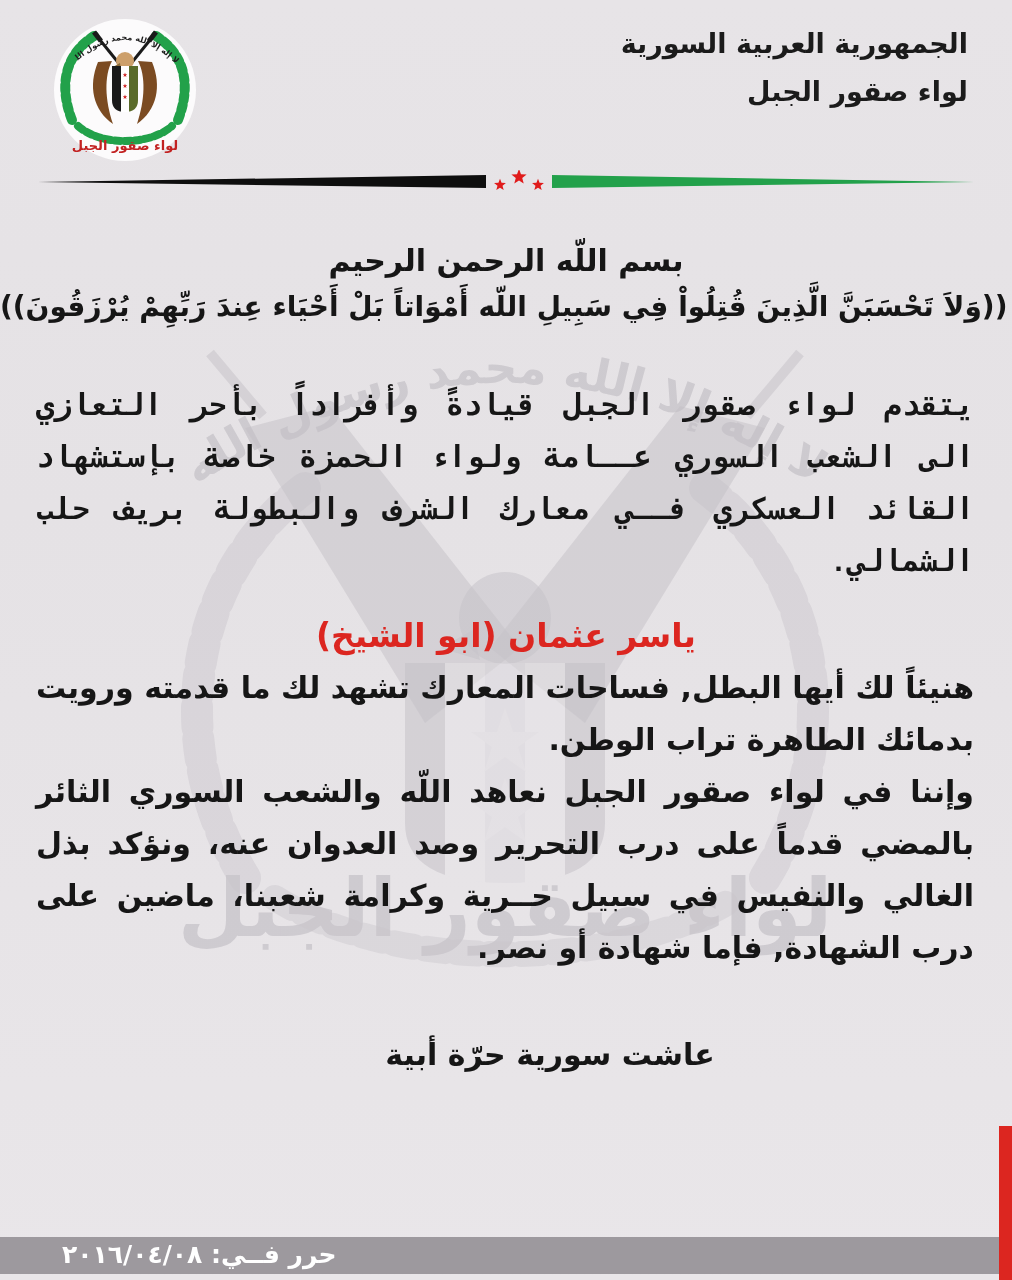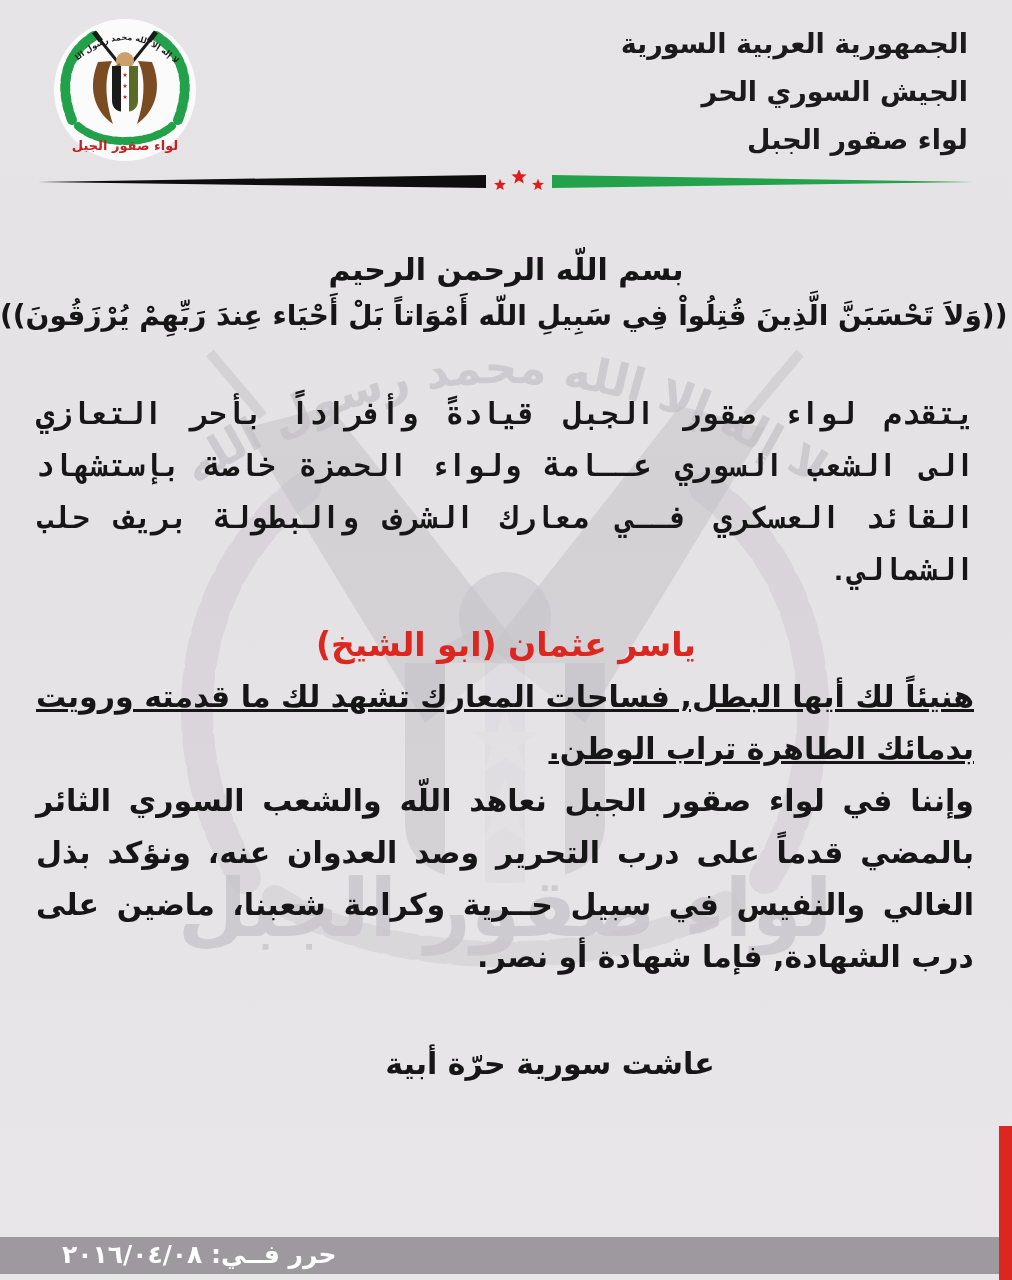--- a/index.html
+++ b/index.html
@@ -23,27 +23,27 @@
   
   .header-text{
     position:absolute;top:20px;right:44px;
     text-align:right;color:#1b1b1b;
     font-weight:bold;font-size:27px;line-height:48px;
   }
   .logo-box{position:absolute;top:12px;left:50px;width:150px;height:155px;}
   
   .divider{position:absolute;top:170px;left:0;width:1012px;height:28px;}
   
-  .txt{position:absolute;color:#161616;font-weight:bold;margin-top:9px;}
+  .txt{position:absolute;color:#161616;font-weight:bold;}
   .basmala{top:243px;left:0;width:100%;text-align:center;font-size:30px;}
   .verse{top:290px;left:0;width:100%;text-align:left;font-size:28px;white-space:nowrap;}
   .para{right:38px;left:36px;font-size:30px;line-height:52px;text-align:justify;}
   .para1{top:381px;font-family:Liberation Mono, monospace;}
   .martyr{top:616px;left:0;width:100%;text-align:center;font-size:33px;color:var(--accent-red,#dc2620);}
-  .para2{top:662px;text-decoration:underline;}
+  .para2{top:662px;}
   .para3{top:766px;}
   .closing{top:1037px;left:0;width:100%;text-align:center;font-size:30px;padding-left:44px;}
   
   .red-strip{
     position:absolute;top:1126px;right:0;width:13px;height:154px;
     background:var(--accent-red,#ec1c24);z-index:5;
   }
   .footer-bar{
     position:absolute;top:1237px;left:0;width:1012px;height:37px;
     background:var(--footer-gray,#9d999e);z-index:2;
@@ -88,21 +88,20 @@
       <rect x="430" y="345" width="40" height="225" fill="#e6e3e8"></rect>
       <rect x="470" y="345" width="40" height="225" fill="#8f8b95"></rect>
       <polygon points="410,390 418,414 444,414 423,429 431,454 410,439 389,454 397,429 376,414 402,414" fill="#d8d5dc"></polygon>
       <polygon points="410,460 418,484 444,484 423,499 431,524 410,509 389,524 397,499 376,484 402,484" fill="#d8d5dc"></polygon>
     </g>
     <text x="410" y="618" font-size="80" font-weight="bold" fill="#97939d" opacity="0.8" text-anchor="middle">لواء صقور الجبل</text>
   </svg>
 
   <div class="header-text">
     <div>الجمهورية العربية السورية</div>
-    <div>الجيش السوري الحر</div>
     <div>لواء صقور الجبل</div>
   </div>
 
   <svg class="logo-box" viewBox="0 0 150 155">
     <defs>
       <path id="logoArc" d="M 26 50 Q 75 6 124 50" fill="none"></path>
       <clipPath id="logoShieldClip">
         <path d="M 62 54 h 26 v 34 q 0 12 -13 12 q -13 0 -13 -12 Z"></path>
       </clipPath>
     </defs>

